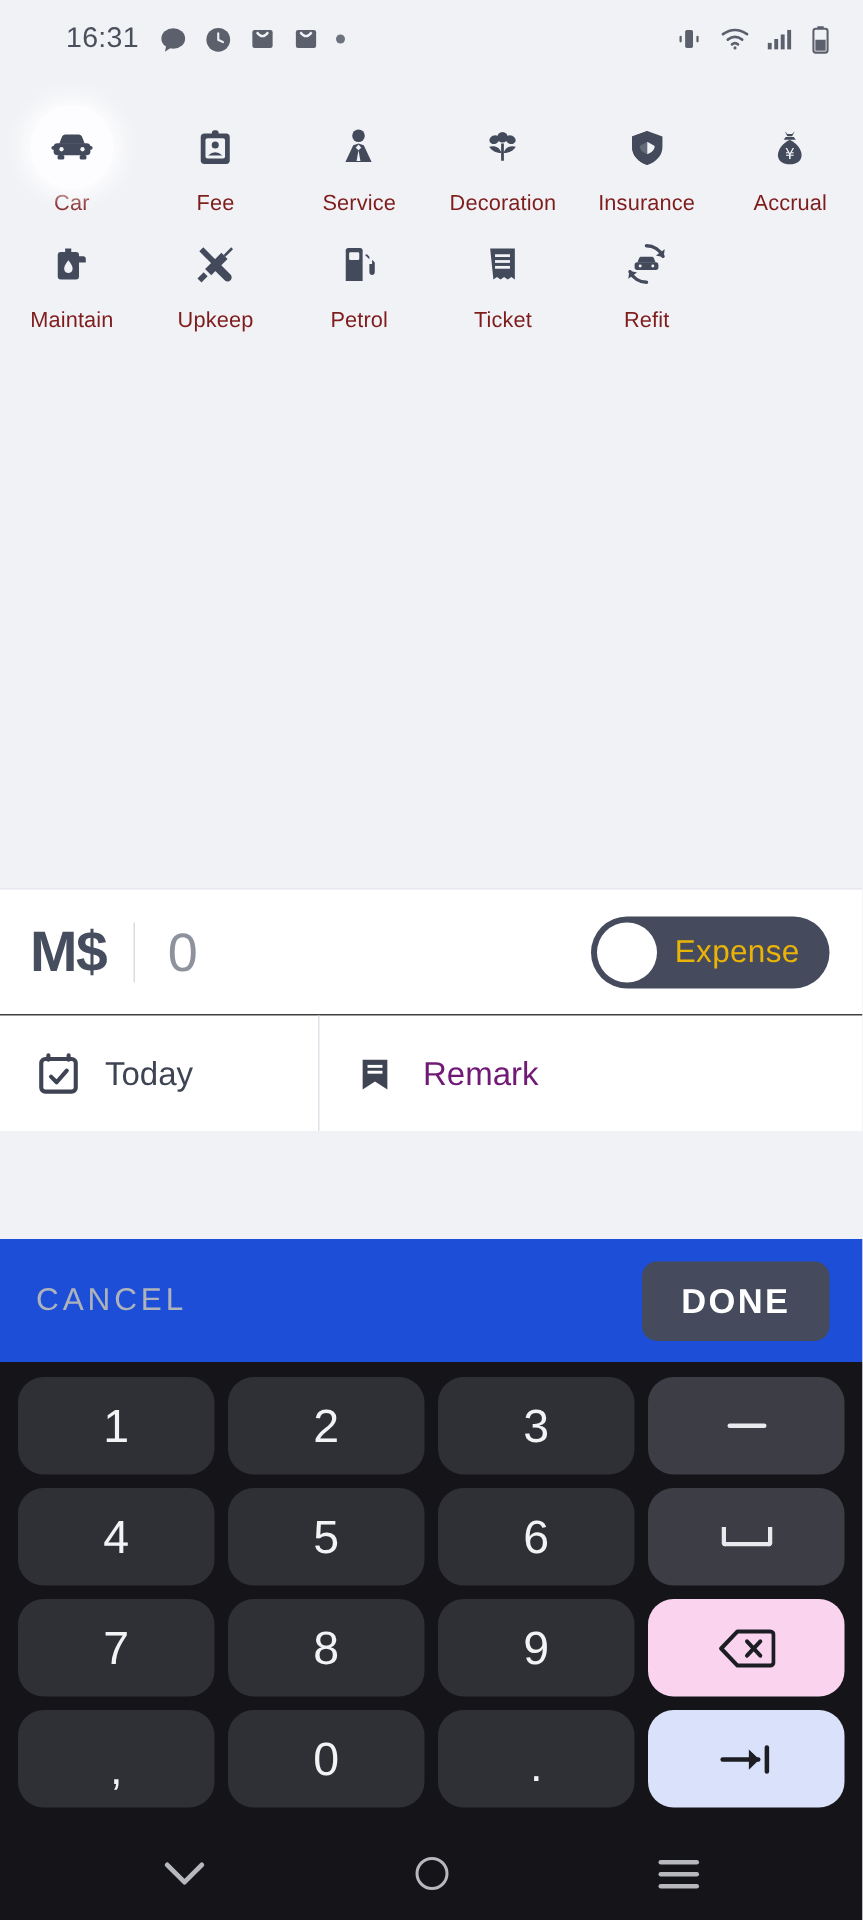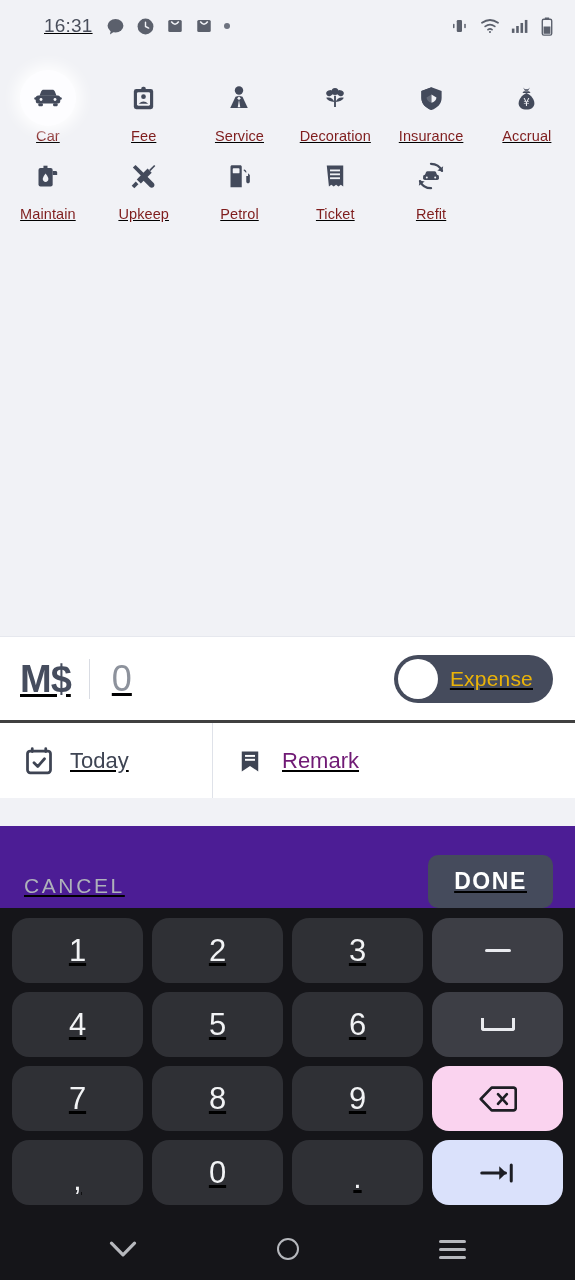--- a/index.html
+++ b/index.html
@@ -8,21 +8,20 @@
     font-family: "Liberation Sans", sans-serif;
     background: #f1f2f6;
     overflow: hidden;
   }
   #screen {
     position: relative;
     width: 575px; height: 1280px;
     display: flex;
     flex-direction: column;
     background: #f1f2f6;
-    text-decoration: underline;
   }
 
   
   .statusbar {
     height: 52px;
     flex: 0 0 52px;
     display: flex;
     align-items: center;
     justify-content: space-between;
     padding: 0 22px 0 44px;
@@ -125,21 +124,21 @@
     margin-left: 12px;
     letter-spacing: .2px;
   }
 
   
   .meta-row {
     flex: 0 0 78px;
     background: #ffffff;
     display: flex;
     align-items: center;
-    border-top: 3px solid #404040;
+    border-top: 1px solid #404040;
   }
   .meta-cell {
     display: flex;
     align-items: center;
     height: 100%;
     padding-left: 24px;
   }
   .meta-cell.date { width: 212px; }
   .meta-cell.remark { flex: 1; border-left: 1px solid #dfe2e9; padding-left: 24px; }
   .meta-cell .mlabel {
@@ -150,25 +149,26 @@
   .meta-cell.remark .mlabel { color: #701a75; margin-left: 19px; }
 
   .spacer-band {
     flex: 0 0 28px;
     background: #f1f2f6;
   }
 
   
   .action-row {
     flex: 0 0 82px;
-    background: #4c1d95;
-    display: flex;
-    align-items: flex-end;
+    background: #1d4ed8;
+    display: flex;
+    align-items: center;
     justify-content: space-between;
     padding: 0 22px 0 20px;
+    margin-top: 44px;
   }
   .cancel-btn {
     background: none;
     border: none;
     font-family: inherit;
     font-size: 21px;
     letter-spacing: 2.6px;
     color: #aeb2ba;
     padding: 10px 4px;
   }

